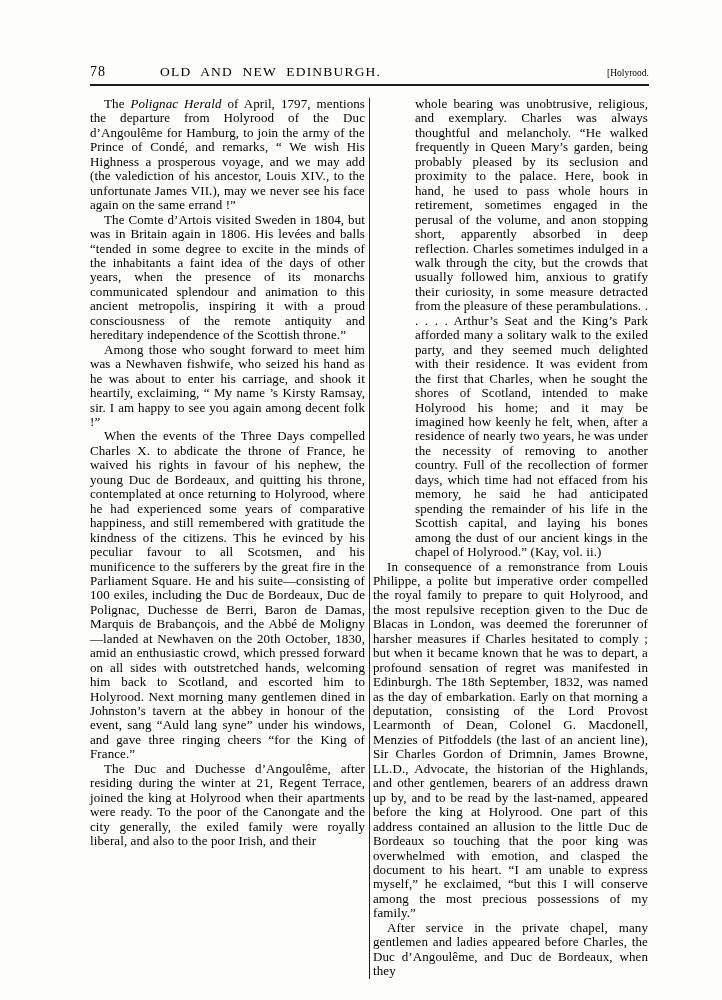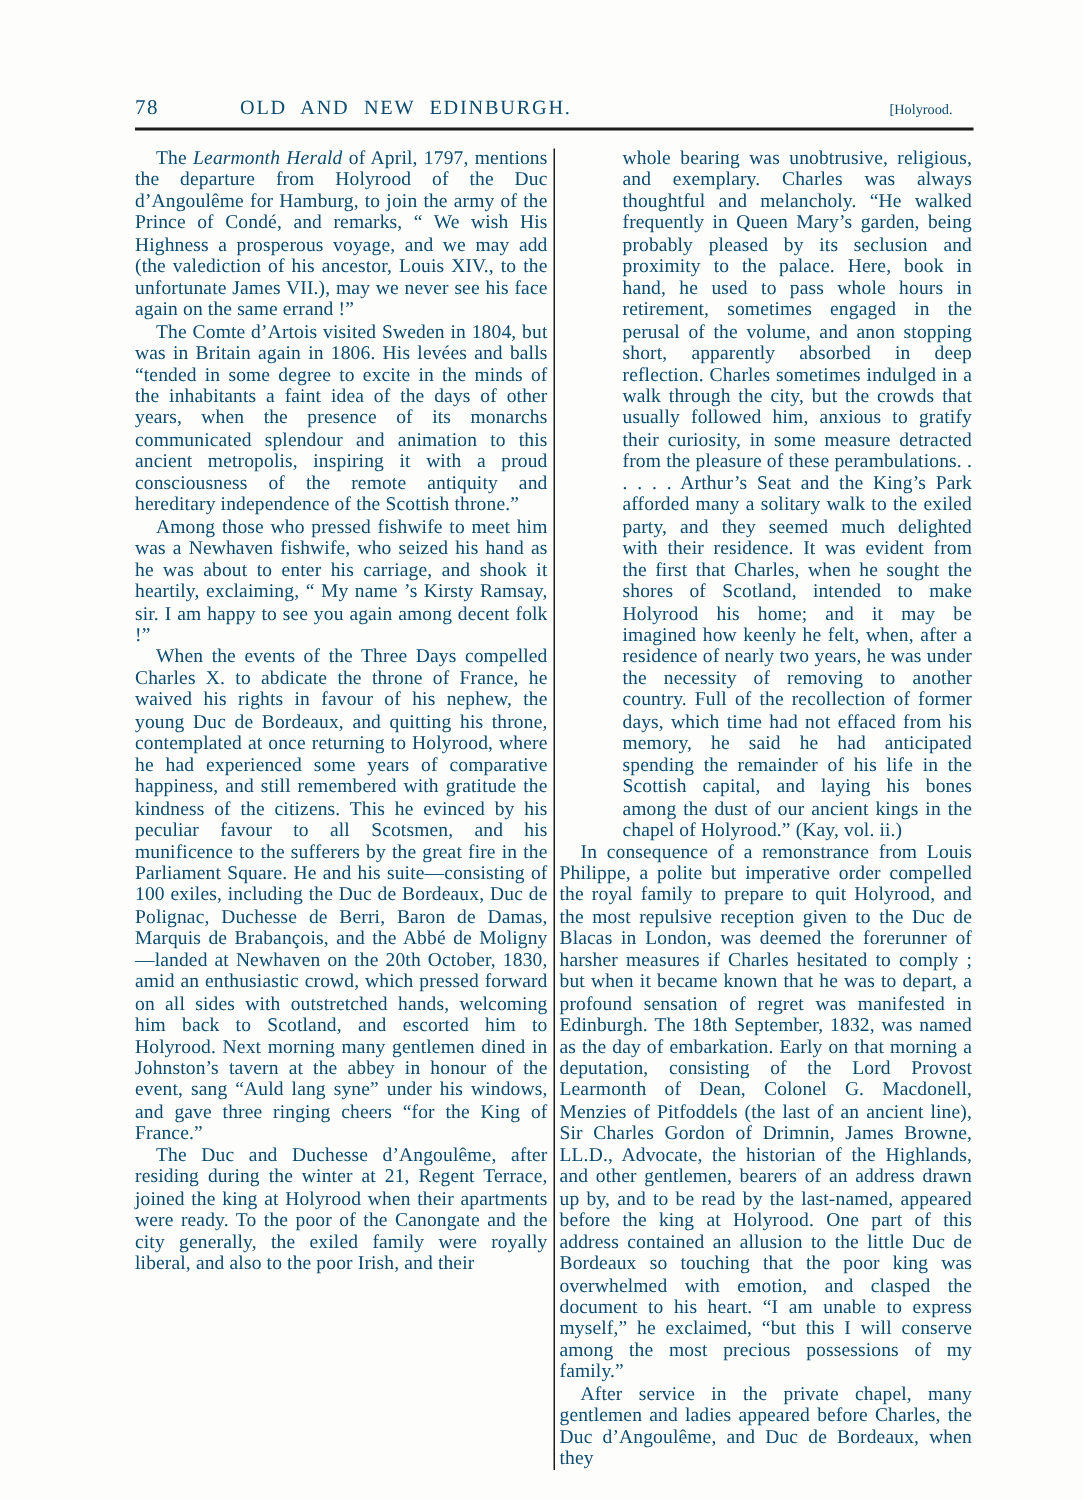--- a/index.html
+++ b/index.html
@@ -6,21 +6,21 @@
     margin: 0;
     padding: 0;
     background: #ffffff;
   }
   .page {
     position: relative;
     width: 722px;
     height: 1000px;
     background: #fdfdfb;
     font-family: "Liberation Serif", serif;
-    color: #0c4a6e;
+    color: #000000;
     overflow: hidden;
   }
   .content {
     position: absolute;
     left: 90px;
     top: 64px;
     width: 559px;
   }
   .page-header {
     display: flex;
@@ -35,21 +35,21 @@
   .running-title {
     flex: 1;
     text-align: left;
     letter-spacing: 1.2px;
     word-spacing: 5px;
     font-size: 13.5px;
     font-family: Liberation Serif, serif;
   }
   .margin-note {
     width: 70px;
-    text-align: center;
+    text-align: right;
     font-size: 9.5px;
   }
   .header-rule {
     height: 0;
     border-bottom: 2px solid #1d1d1d;
     margin-top: 4px;
   }
   .cols {
     display: flex;
     margin-top: 11px;
@@ -88,23 +88,23 @@
     <header class="page-header">
       <span class="page-number">78</span>
       <span class="running-title">OLD AND NEW EDINBURGH.</span>
       <span class="margin-note">[Holyrood.</span>
     </header>
 
     <div class="header-rule"></div>
 
     <main class="cols">
       <div class="col" id="col-left">
-          <p>The <em>Learmonth Herald</em> of April, 1797, mentions the departure from Holyrood of the Duc d’Angoulême for Hamburg, to join the army of the Prince of Condé, and remarks, “ We wish His Highness a prosperous voyage, and we may add (the valediction of his ancestor, Louis XIV., to the unfortunate James VII.), may we never see his face again on the same errand !”</p>
+          <p>The <em>Polignac Herald</em> of April, 1797, mentions the departure from Holyrood of the Duc d’Angoulême for Hamburg, to join the army of the Prince of Condé, and remarks, “ We wish His Highness a prosperous voyage, and we may add (the valediction of his ancestor, Louis XIV., to the unfortunate James VII.), may we never see his face again on the same errand !”</p>
           <p>The Comte d’Artois visited Sweden in 1804, but was in Britain again in 1806.  His levées and balls “tended in some degree to excite in the minds of the inhabitants a faint idea of the days of other years, when the presence of its monarchs communicated splendour and animation to this ancient metropolis, inspiring it with a proud consciousness of the remote antiquity and hereditary independence of the Scottish throne.”</p>
-          <p>Among those who pressed fishwife to meet him was a Newhaven fishwife, who seized his hand as he was about to enter his carriage, and shook it heartily, exclaiming, “ My name ’s Kirsty Ramsay, sir.  I am happy to see you again among decent folk !”</p>
+          <p>Among those who sought forward to meet him was a Newhaven fishwife, who seized his hand as he was about to enter his carriage, and shook it heartily, exclaiming, “ My name ’s Kirsty Ramsay, sir.  I am happy to see you again among decent folk !”</p>
           <p>When the events of the Three Days compelled Charles X. to abdicate the throne of France, he waived his rights in favour of his nephew, the young Duc de Bordeaux, and quitting his throne, contemplated at once returning to Holyrood, where he had experienced some years of comparative happiness, and still remembered with gratitude the kindness of the citizens.  This he evinced by his peculiar favour to all Scotsmen, and his munificence to the sufferers by the great fire in the Parliament Square.  He and his suite—consisting of 100 exiles, including the Duc de Bordeaux, Duc de Polignac, Duchesse de Berri, Baron de Damas, Marquis de Brabançois, and the Abbé de Moligny—landed at Newhaven on the 20th October, 1830, amid an enthusiastic crowd, which pressed forward on all sides with outstretched hands, welcoming him back to Scotland, and escorted him to Holyrood.  Next morning many gentlemen dined in Johnston’s tavern at the abbey in honour of the event, sang “Auld lang syne” under his windows, and gave three ringing cheers “for the King of France.”</p>
           <p>The Duc and Duchesse d’Angoulême, after residing during the winter at 21, Regent Terrace, joined the king at Holyrood when their apartments were ready.  To the poor of the Canongate and the city generally, the exiled family were royally liberal, and also to the poor Irish, and their</p>
         </div>
       <div class="column-divider"></div>
       <div class="col" id="col-right">
           <p class="no-indent">whole bearing was unobtrusive, religious, and exemplary.  Charles was always thoughtful and melancholy.  “He walked frequently in Queen Mary’s garden, being probably pleased by its seclusion and proximity to the palace.  Here, book in hand, he used to pass whole hours in retirement, sometimes engaged in the perusal of the volume, and anon stopping short, apparently absorbed in deep reflection.  Charles sometimes indulged in a walk through the city, but the crowds that usually followed him, anxious to gratify their curiosity, in some measure detracted from the pleasure of these perambulations. . . . . . Arthur’s Seat and the King’s Park afforded many a solitary walk to the exiled party, and they seemed much delighted with their residence.  It was evident from the first that Charles, when he sought the shores of Scotland, intended to make Holyrood his home; and it may be imagined how keenly he felt, when, after a residence of nearly two years, he was under the necessity of removing to another country.  Full of the recollection of former days, which time had not effaced from his memory, he said he had anticipated spending the remainder of his life in the Scottish capital, and laying his bones among the dust of our ancient kings in the chapel of Holyrood.”   (Kay, vol. ii.)</p>
           <p>In consequence of a remonstrance from Louis Philippe, a polite but imperative order compelled the royal family to prepare to quit Holyrood, and the most repulsive reception given to the Duc de Blacas in London, was deemed the forerunner of harsher measures if Charles hesitated to comply ; but when it became known that he was to depart, a profound sensation of regret was manifested in Edinburgh.  The 18th September, 1832, was named as the day of embarkation.  Early on that morning a deputation, consisting of the Lord Provost Learmonth of Dean, Colonel G. Macdonell, Menzies of Pitfoddels (the last of an ancient line), Sir Charles Gordon of Drimnin, James Browne, LL.D., Advocate, the historian of the Highlands, and other gentlemen, bearers of an address drawn up by, and to be read by the last-named, appeared before the king at Holyrood.  One part of this address contained an allusion to the little Duc de Bordeaux so touching that the poor king was overwhelmed with emotion, and clasped the document to his heart.  “I am unable to express myself,” he exclaimed, “but this I will conserve among the most precious possessions of my family.”</p>
           <p>After service in the private chapel, many gentlemen and ladies appeared before Charles, the Duc d’Angoulême, and Duc de Bordeaux, when they</p>
         </div>
     </main>

